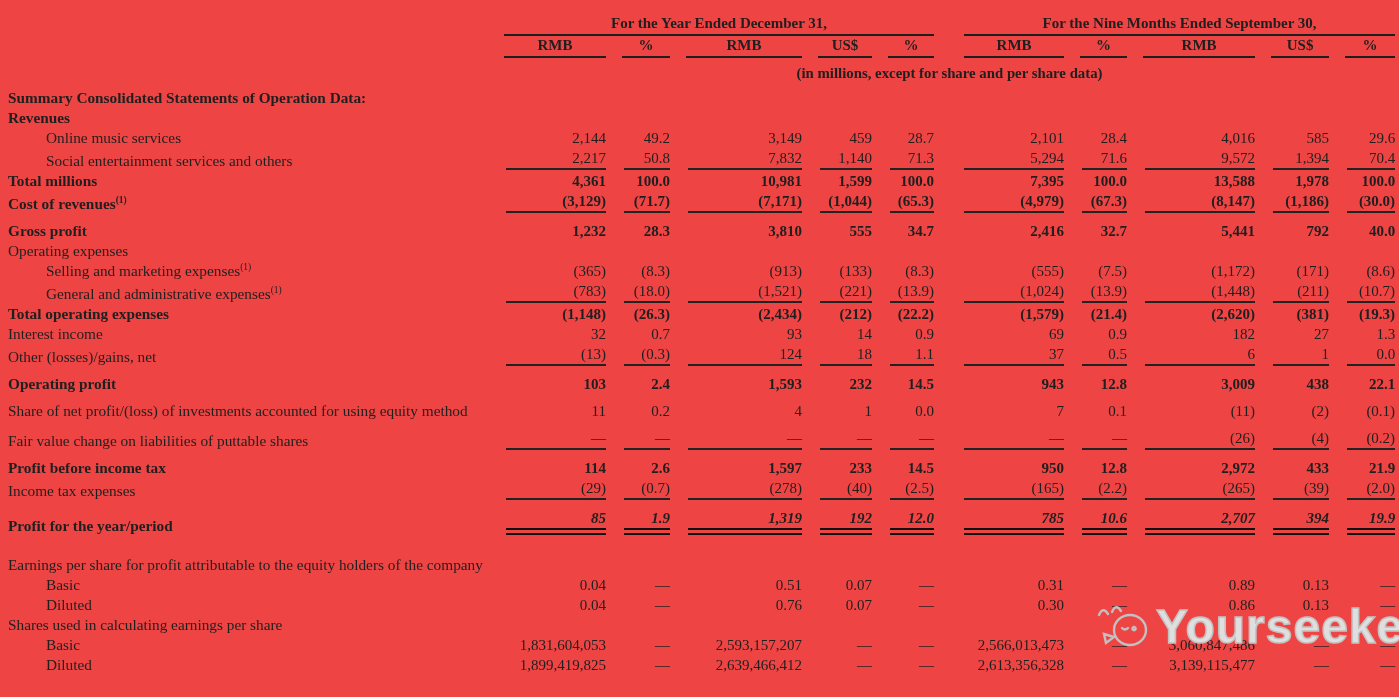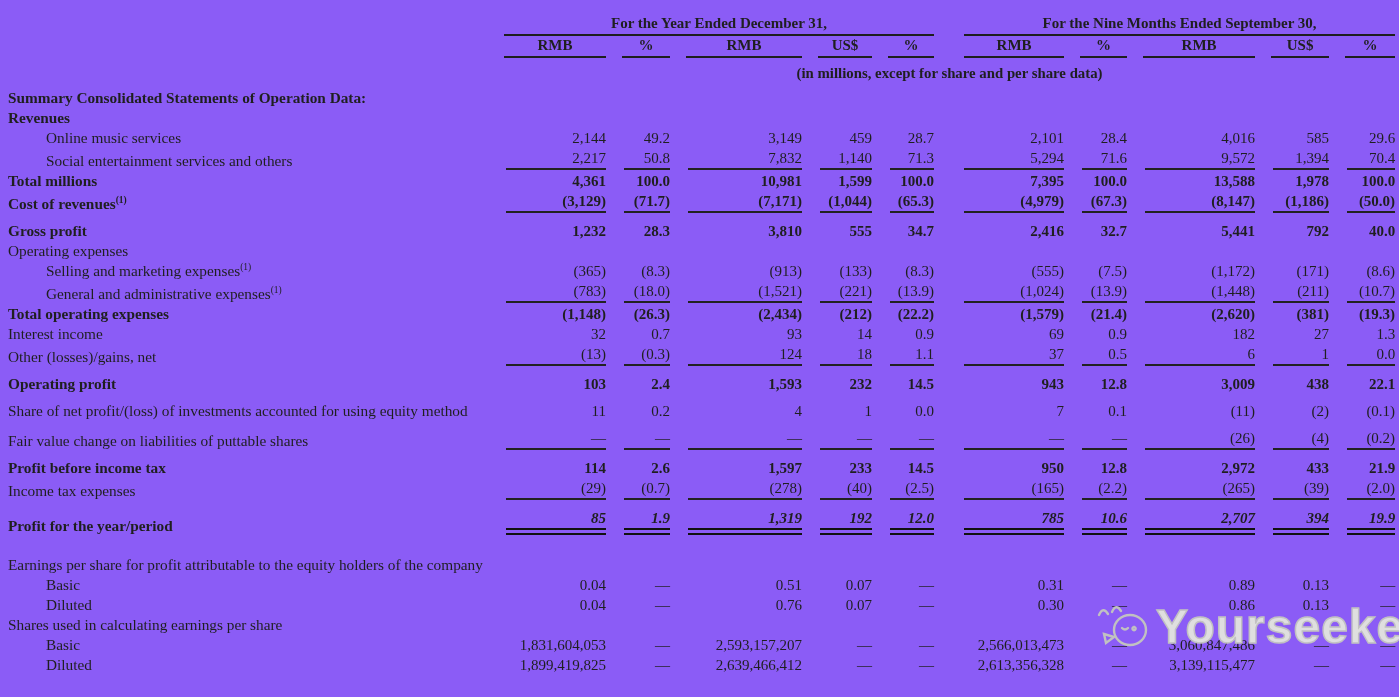--- a/index.html
+++ b/index.html
@@ -1,17 +1,17 @@
 <!DOCTYPE html>
 <html><head>
 <meta charset="utf-8">
 <style>
   html,body{margin:0;padding:0;background:#fdfdfd;}
   .page{position:relative;width:1399px;height:697px;box-sizing:border-box;
-        padding:14px 6px 0 8px;overflow:hidden;background:#8b5cf6;
+        padding:14px 6px 0 8px;overflow:hidden;background:#ef4444;
         font-family:"Liberation Serif","DejaVu Serif",serif;color:#1f1f1f;}
   table{border-collapse:collapse;table-layout:fixed;width:1389px;}
   th,td{vertical-align:bottom;line-height:18px;font-size:15px;}
   thead th{font-weight:700;padding:0 2px 0 14px;height:21px;}
   thead th.lbl-h{padding:0;}
   .ln{border-bottom:2.5px solid #1e1e1e;padding-bottom:2px;text-align:center;}
   .note{text-align:center;font-weight:700;padding-top:3px;font-size:14.8px;}
   tbody td{padding:2px 2px 0 16px;}
   tbody td.lbl{padding:2px 2px 0 0;text-align:left;font-size:15.3px;}
   td.num{text-align:right;}
@@ -289,21 +289,21 @@
           <td class="num b">
             <div class="cw u1"><span>(67.3)</span></div>
           </td>
           <td class="num b">
             <div class="cw u1"><span>(8,147)</span></div>
           </td>
           <td class="num b">
             <div class="cw u1"><span>(1,186)</span></div>
           </td>
           <td class="num b">
-            <div class="cw u1"><span>(50.0)</span></div>
+            <div class="cw u1"><span>(30.0)</span></div>
           </td>
         </tr>
         <tr class="sp">
           <td class="lbl b"><span>Gross profit</span></td>
           <td class="num b">
             <div class="cw"><span>1,232</span></div>
           </td>
           <td class="num b">
             <div class="cw"><span>28.3</span></div>
           </td>

